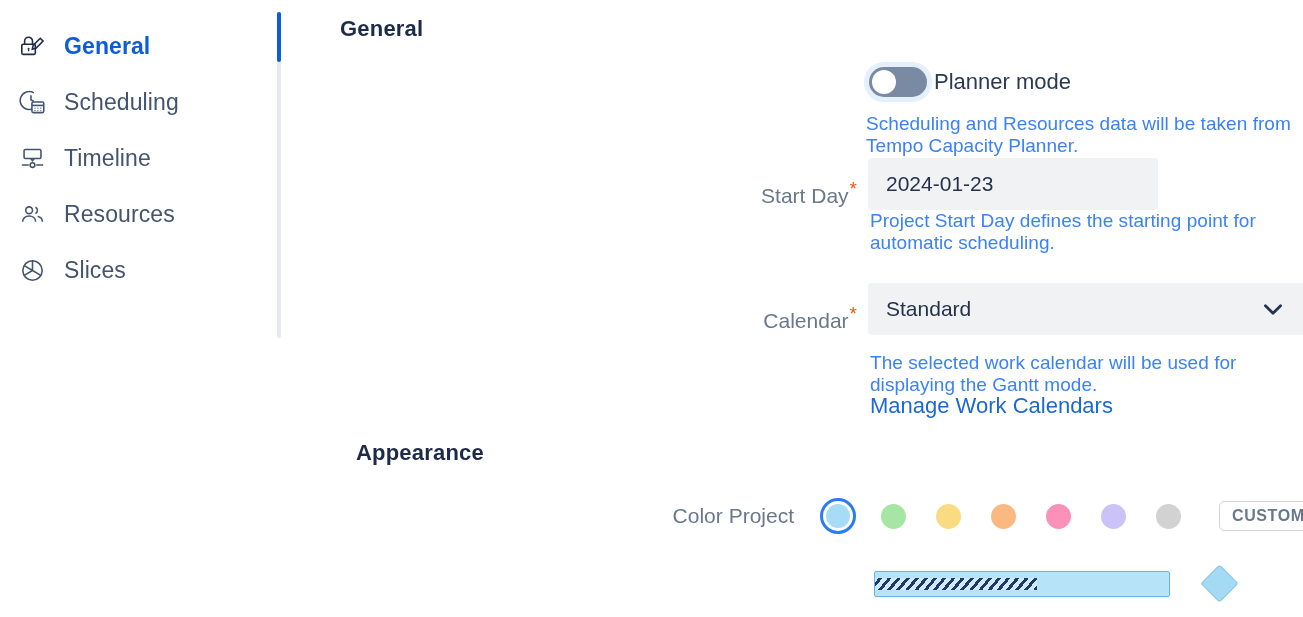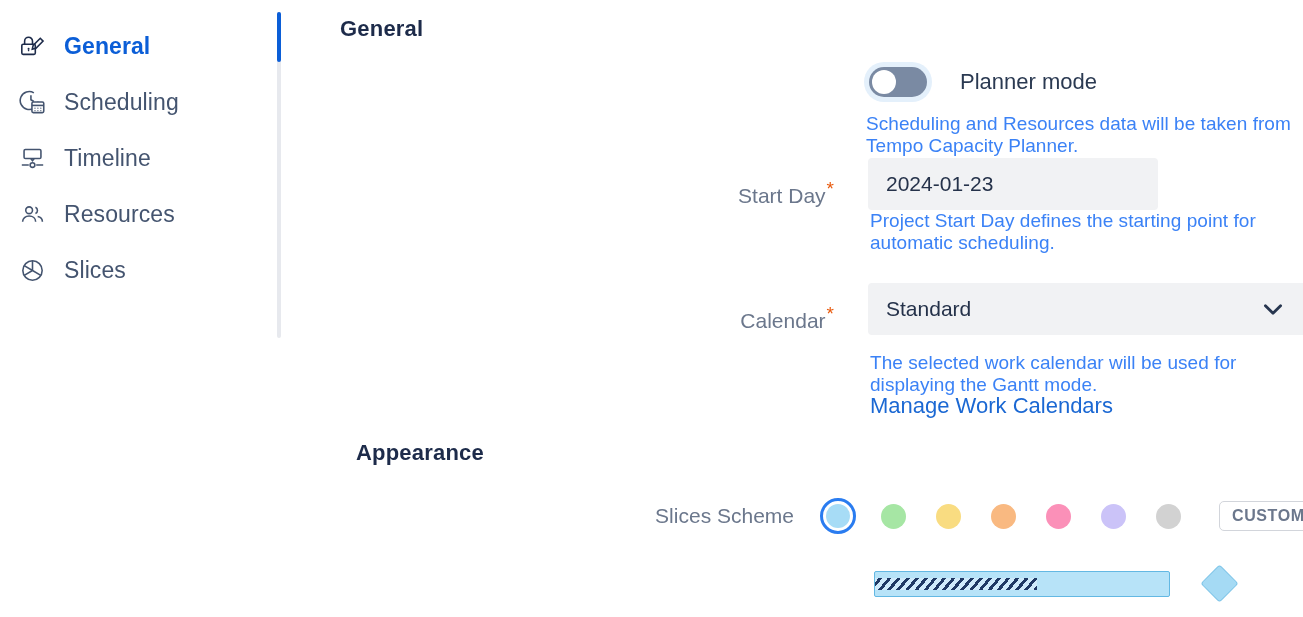--- a/index.html
+++ b/index.html
@@ -82,21 +82,21 @@
   #section-appearance-title { position: absolute; left: 62px; top: 440px; margin-left: 16px; }
 
   .field-row {
     display: flex;
     align-items: center;
   }
 
   .field-label {
     width: 200px;
     text-align: right;
-    padding-right: 34px;
+    padding-right: 11px;
     font-size: 21px;
     color: #6b778c;
     white-space: nowrap;
     margin-top: 24px;
   }
   .req {
     color: #e8590c;
     font-size: 19px;
     vertical-align: super;
     line-height: 0;
@@ -105,21 +105,21 @@
 
   .helper {
     font-size: 19px;
     color: #3b82f6;
     letter-spacing: 0.05px;
   }
 
   
   .toggle-row {
     position: absolute; left: 586px; top: 62px;
-    display: flex; align-items: center; gap: 28px;
+    display: flex; align-items: center; gap: 2px;
   }
   .toggle-focus {
     padding: 5px;
     border-radius: 22px;
     background: #e4f0fb;
     display: inline-flex;
   }
   .toggle {
     width: 58px; height: 30px;
     border-radius: 15px;
@@ -358,21 +358,21 @@
           </svg>
         </span>
       </div>
     </div>
     <div class="helper calendar-helper">The selected work calendar will be used for displaying the Gantt mode.</div>
     <a class="link">Manage Work Calendars</a>
 
     <div class="section-title" id="section-appearance-title">Appearance</div>
 
     <div class="scheme-row">
-      <div class="scheme-label">Slices Scheme</div>
+      <div class="scheme-label">Color Project</div>
       <div class="swatches">
         <span class="swatch-wrap selected">
           <span class="swatch" id="sw0" style="background: rgb(167, 220, 246);"></span>
         </span>
         <span class="swatch-wrap">
           <span class="swatch" id="sw1" style="background: rgb(166, 230, 164);"></span>
         </span>
         <span class="swatch-wrap">
           <span class="swatch" id="sw2" style="background: rgb(249, 220, 129);"></span>
         </span>

